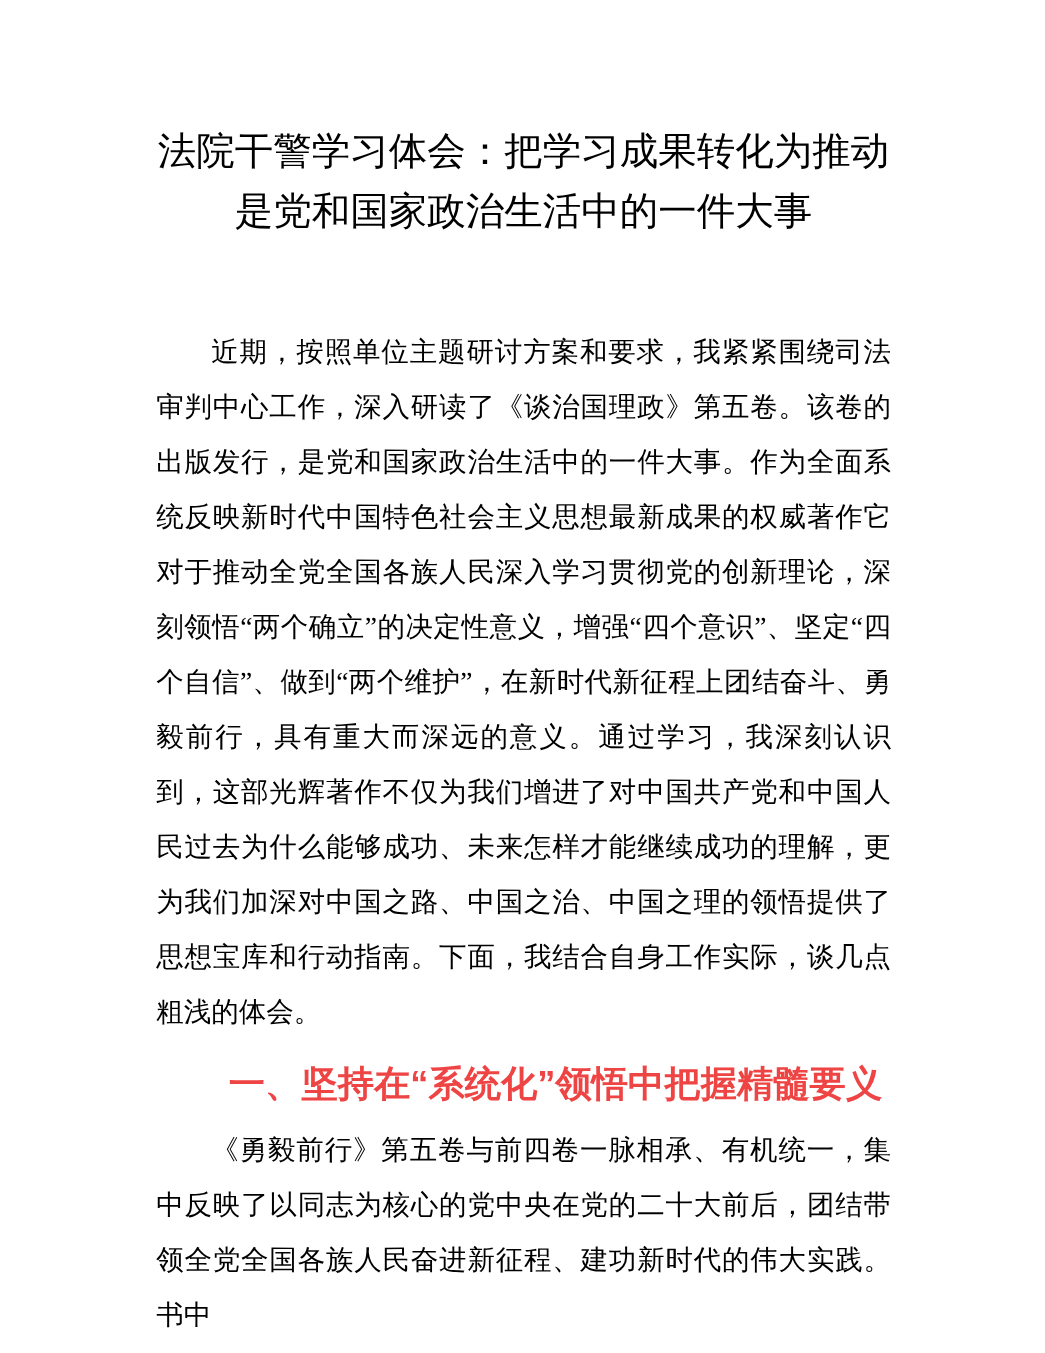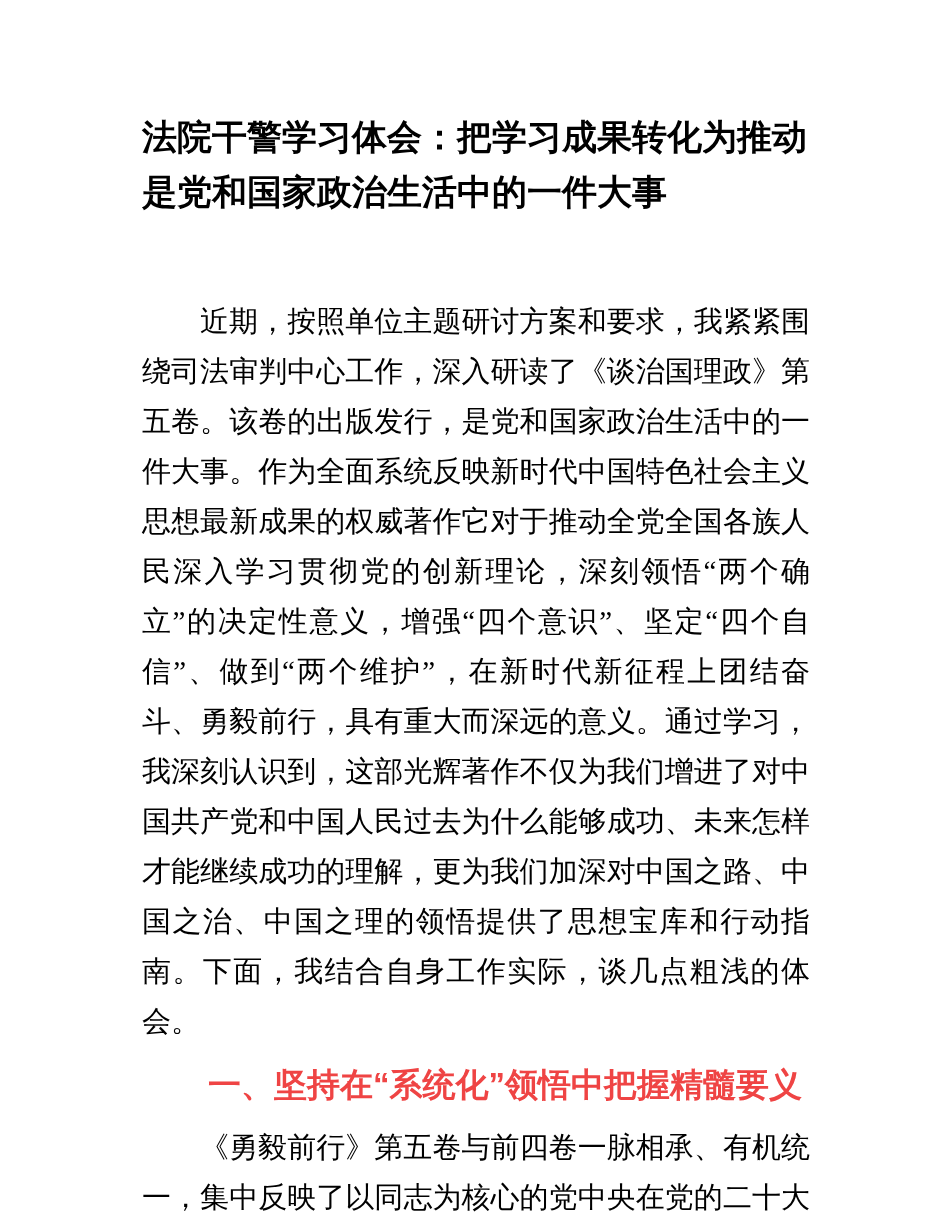--- a/index.html
+++ b/index.html
@@ -16,34 +16,34 @@
     overflow: hidden;
     box-sizing: border-box;
   }
   .doc {
     box-sizing: border-box;
     padding: 110px 140px 0 142px;
   }
   .doc-title {
     margin: 0 0 76px 0;
     font-family: "Liberation Serif", "DejaVu Serif", serif;
-    font-weight: bold;
+    font-weight: normal;
     font-size: 35px;
     line-height: 55px;
-    text-align: left;
+    text-align: center;
     color: #000000;
   }
   .title-line {
     display: block;
     white-space: nowrap;
   }
   .para {
     margin: 0;
     font-family: "Liberation Serif", "DejaVu Serif", serif;
-    font-size: 29px;
+    font-size: 25px;
     line-height: 50px;
     text-align: justify;
     text-justify: inter-ideograph;
     text-indent: 2em;
     color: #000000;
   }
   .section-heading {
     margin: 14px 0 12px 0;
     font-family: "Liberation Sans", "DejaVu Sans", sans-serif;
     font-weight: bold;

